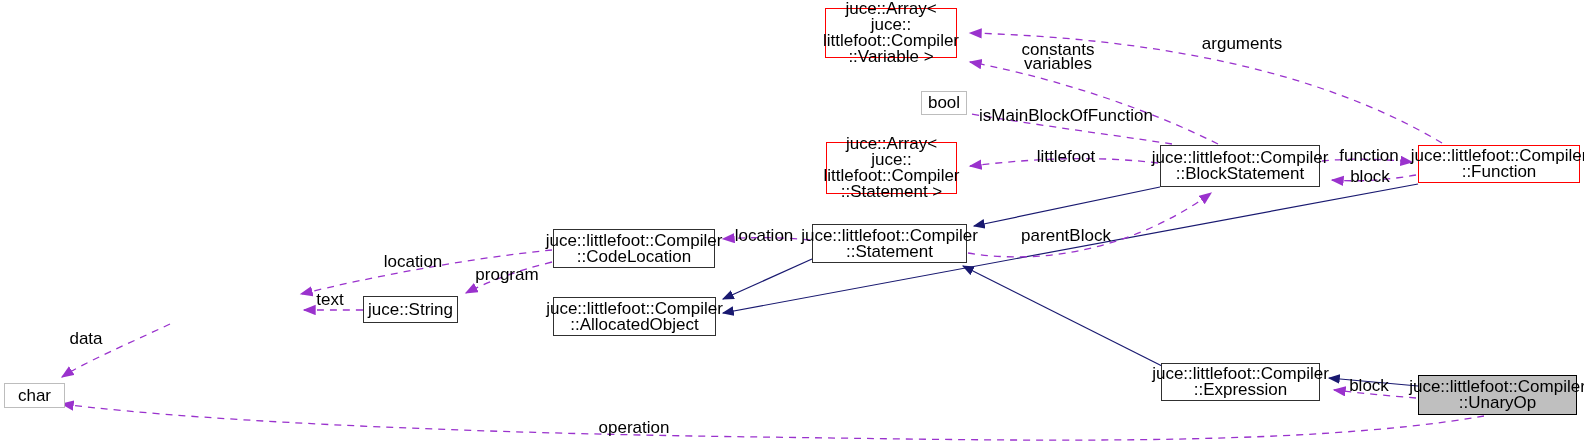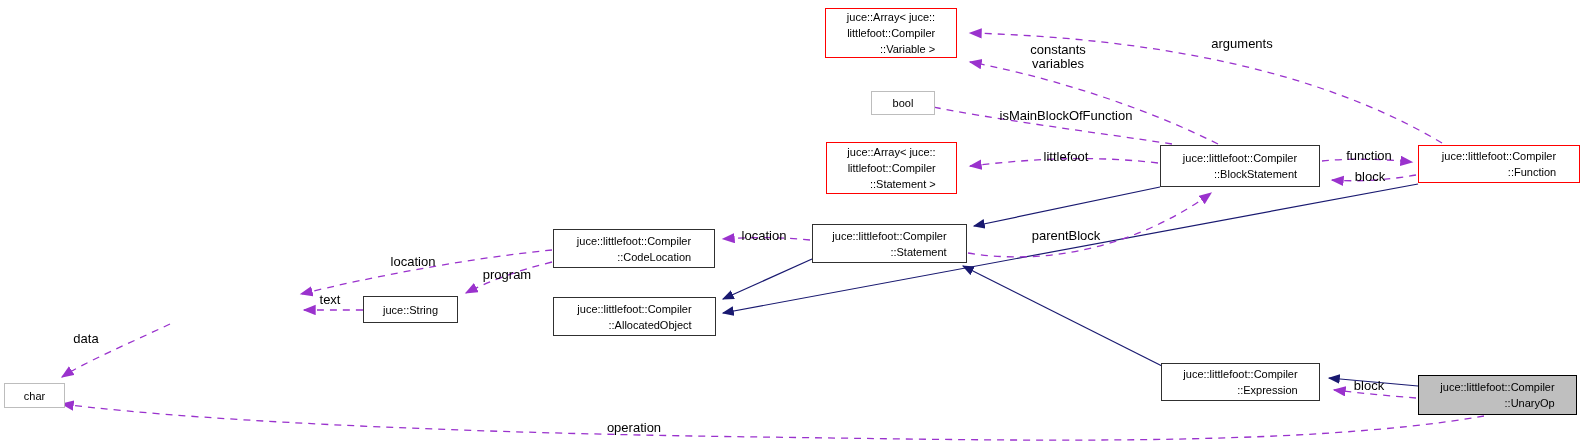--- a/index.html
+++ b/index.html
@@ -7,31 +7,31 @@
     position:relative;
     width:1584px;height:445px;
     background:#ffffff;
     font-family:"Liberation Sans","DejaVu Sans",sans-serif;
     overflow:hidden;
   }
   #edges{position:absolute;left:0;top:0;width:1584px;height:445px;}
   .node{
     position:absolute;
     display:flex;align-items:center;justify-content:center;
-    text-align:right;white-space:pre-line;
-    font-size:11px;line-height:16px;color:#000000;
+    text-align:center;white-space:pre-line;
+    font-size:17px;line-height:16px;color:#000000;
     background:#ffffff;border:1.4px solid #303030;
     box-sizing:border-box;
   }
   .node.red{border-color:#ff0000;}
   .node.ext{border-color:#bdbdbd;}
   .node.current{background:#bfbfbf;border:1.8px solid #000000;}
   .elabel{
     position:absolute;transform:translate(-50%,-50%);
-    font-size:13px;line-height:14px;color:#000000;
+    font-size:17px;line-height:14px;color:#000000;
     text-align:center;white-space:pre-line;
   }
 </style>
 </head>
 <body>
 
 <div id="canvas">
 
   <svg id="edges" width="1584" height="445" viewBox="0 0 1584 445">
     <defs>
@@ -66,21 +66,21 @@
       <path d="M170,324 C130,343 85,362 62,377" marker-end="url(#ah-purple)"></path>
       <path d="M1484,416 C1300,448 1000,440 760,437 C520,434 220,424 62,404" marker-end="url(#ah-purple)"></path>
       <path d="M1416,398 C1390,396 1360,393 1334,390" marker-end="url(#ah-purple)"></path>
     </g>
   </svg>
 
   <div class="node red" style="left:825px;top:8px;width:132px;height:50px">juce::Array&lt; juce::
 littlefoot::Compiler
 ::Variable &gt;</div>
 
-  <div class="node ext" style="left:871px;top:91px;width:64px;height:24px">bool</div>
+  <div class="node ext" style="left:921px;top:91px;width:46px;height:24px">bool</div>
 
   <div class="node red" style="left:826px;top:142px;width:131px;height:52px">juce::Array&lt; juce::
 littlefoot::Compiler
 ::Statement &gt;</div>
 
   <div class="node" style="left:1160px;top:145px;width:160px;height:42px">juce::littlefoot::Compiler
 ::BlockStatement</div>
 
   <div class="node red" style="left:1418px;top:145px;width:162px;height:38px">juce::littlefoot::Compiler
 ::Function</div>

